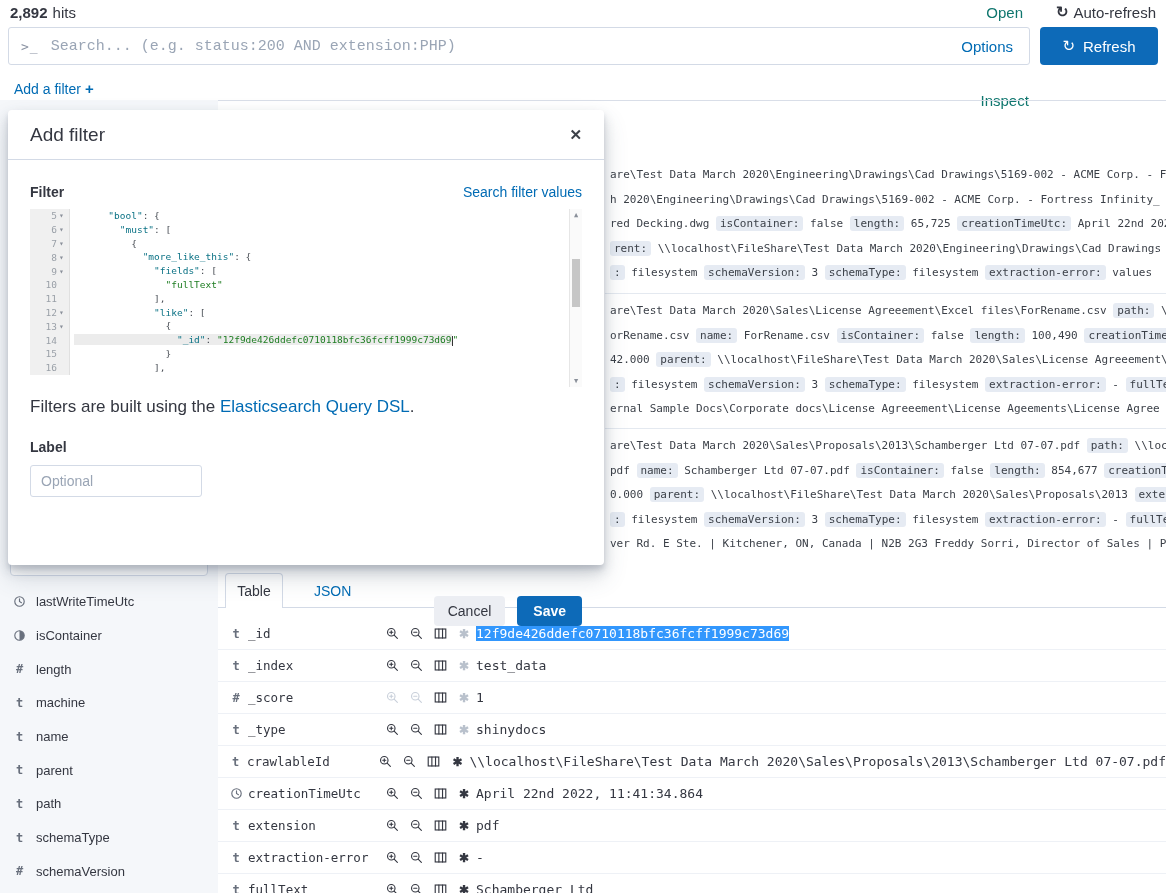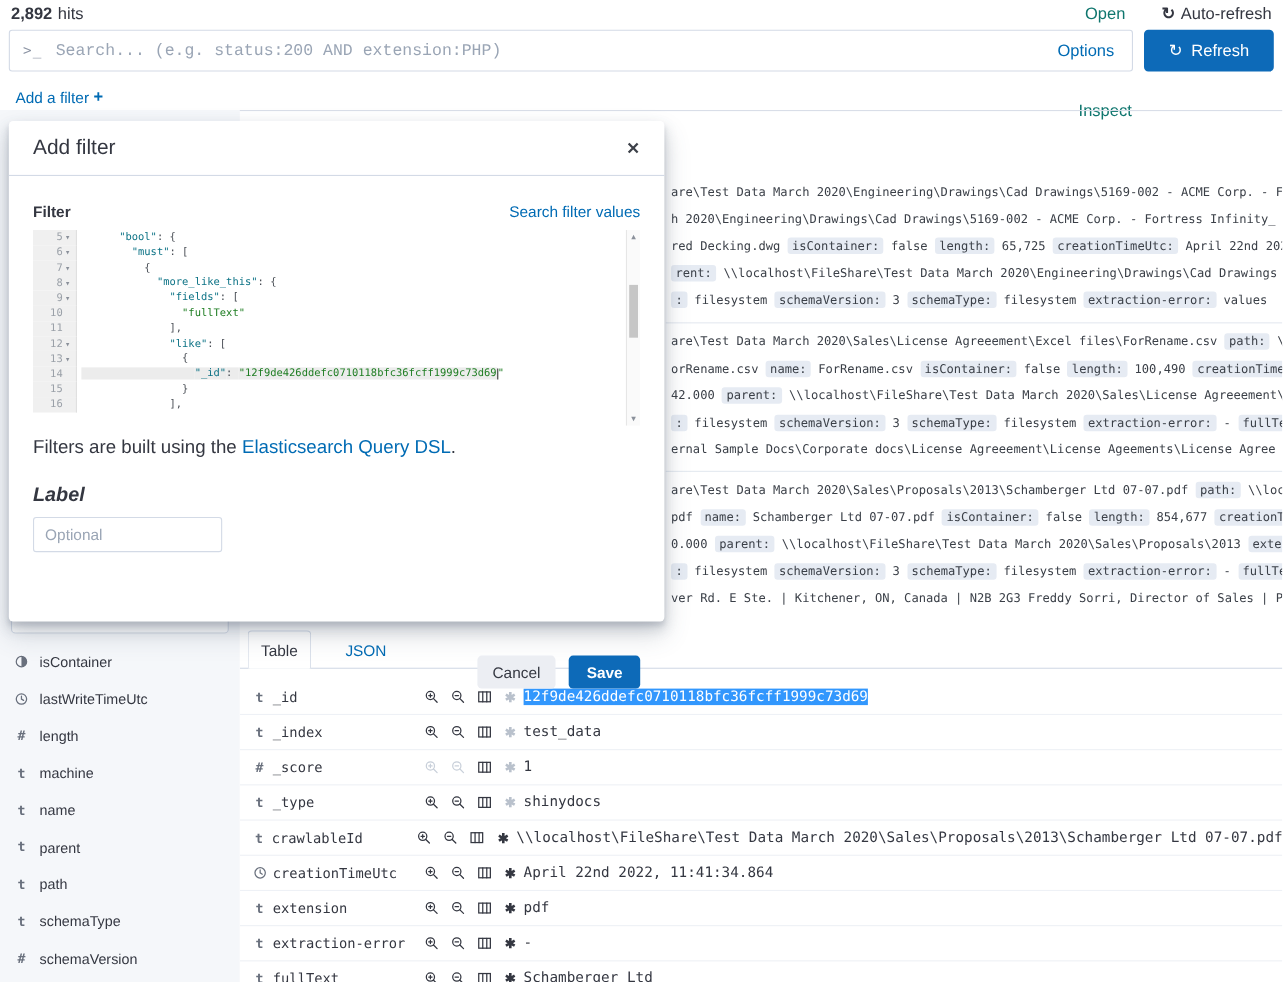--- a/index.html
+++ b/index.html
@@ -101,21 +101,21 @@
   .ed-act { background:#ececec; }
   .ed-caret { display:inline-block; width:1px; height:10px; background:#333; vertical-align:middle; }
   .ed-scrollbar { position:absolute; top:0; right:0; width:13px; height:178px; background:#fafafa;
     border-left:1px solid #e6e6e6; }
   .sb-arrow { position:absolute; left:0; width:12px; text-align:center; font-size:7px; color:#8a909a; }
   .sb-up { top:2px; } .sb-down { bottom:2px; }
   .sb-thumb { position:absolute; top:50px; left:2px; width:8px; height:48px; background:#c6c6c6; }
 
   .dsl-note { margin-top:10px; font-size:17px; color:#343741; }
   .dsl-link { color:#006bb4; cursor:pointer; }
-  .label-head { margin-top:22px; font-weight:700; font-size:18px;font-style:italic; }
+  .label-head { margin-top:22px; font-weight:700; font-size:14px; }
   .label-input { margin-top:10px; width:172px; height:32px; border:1px solid #d3dae6; border-radius:3px;
     padding:0 10px; font-size:14px; font-family:"Liberation Sans", sans-serif; color:#343741; outline:none; }
   .label-input::placeholder { color:#9aa5b5; opacity:1; }
   .modal-footer { position:absolute; right:22px; top:412px; display:flex; gap:12px; }
   .btn-cancel { background:#eceef3; color:#343741; border:none; border-radius:4px; padding:7px 14px;
     font-size:14px; cursor:pointer; font-family:"Liberation Sans", sans-serif; }
   .btn-save { background:#0d6ab8; color:#fff; border:none; border-radius:4px; padding:7px 16px;
     font-size:14px; font-weight:700; cursor:pointer; font-family:"Liberation Sans", sans-serif; }
 </style>
 </head>
@@ -181,33 +181,33 @@
       </div>
     </div>
 
   <div class="sidebar">
     <div class="sidebar-searchbox"></div>
     <div class="fields" id="fields">
         <div class="field-item">
           <span class="ficon">
             <svg width="13" height="13" viewBox="0 0 16 16">
               <circle cx="8" cy="8" r="5.8" stroke="#69707d" fill="none" stroke-width="1.4" stroke-linecap="round"></circle>
-              <path d="M8 2.2a5.8 5.8 0 0 1 0 11.6z" fill="#69707d" stroke="none"></path>
+              <path d="M8 4.8V8l2.4 1.5" stroke="#69707d" fill="none" stroke-width="1.4" stroke-linecap="round"></path>
             </svg>
           </span>
-          <span>isContainer</span>
+          <span>lastWriteTimeUtc</span>
         </div>
         <div class="field-item">
           <span class="ficon">
             <svg width="13" height="13" viewBox="0 0 16 16">
               <circle cx="8" cy="8" r="5.8" stroke="#69707d" fill="none" stroke-width="1.4" stroke-linecap="round"></circle>
-              <path d="M8 4.8V8l2.4 1.5" stroke="#69707d" fill="none" stroke-width="1.4" stroke-linecap="round"></path>
+              <path d="M8 2.2a5.8 5.8 0 0 1 0 11.6z" fill="#69707d" stroke="none"></path>
             </svg>
           </span>
-          <span>lastWriteTimeUtc</span>
+          <span>isContainer</span>
         </div>
         <div class="field-item">
           <span class="ficon">#</span>
           <span>length</span>
         </div>
         <div class="field-item">
           <span class="ficon">t</span>
           <span>machine</span>
         </div>
         <div class="field-item">

